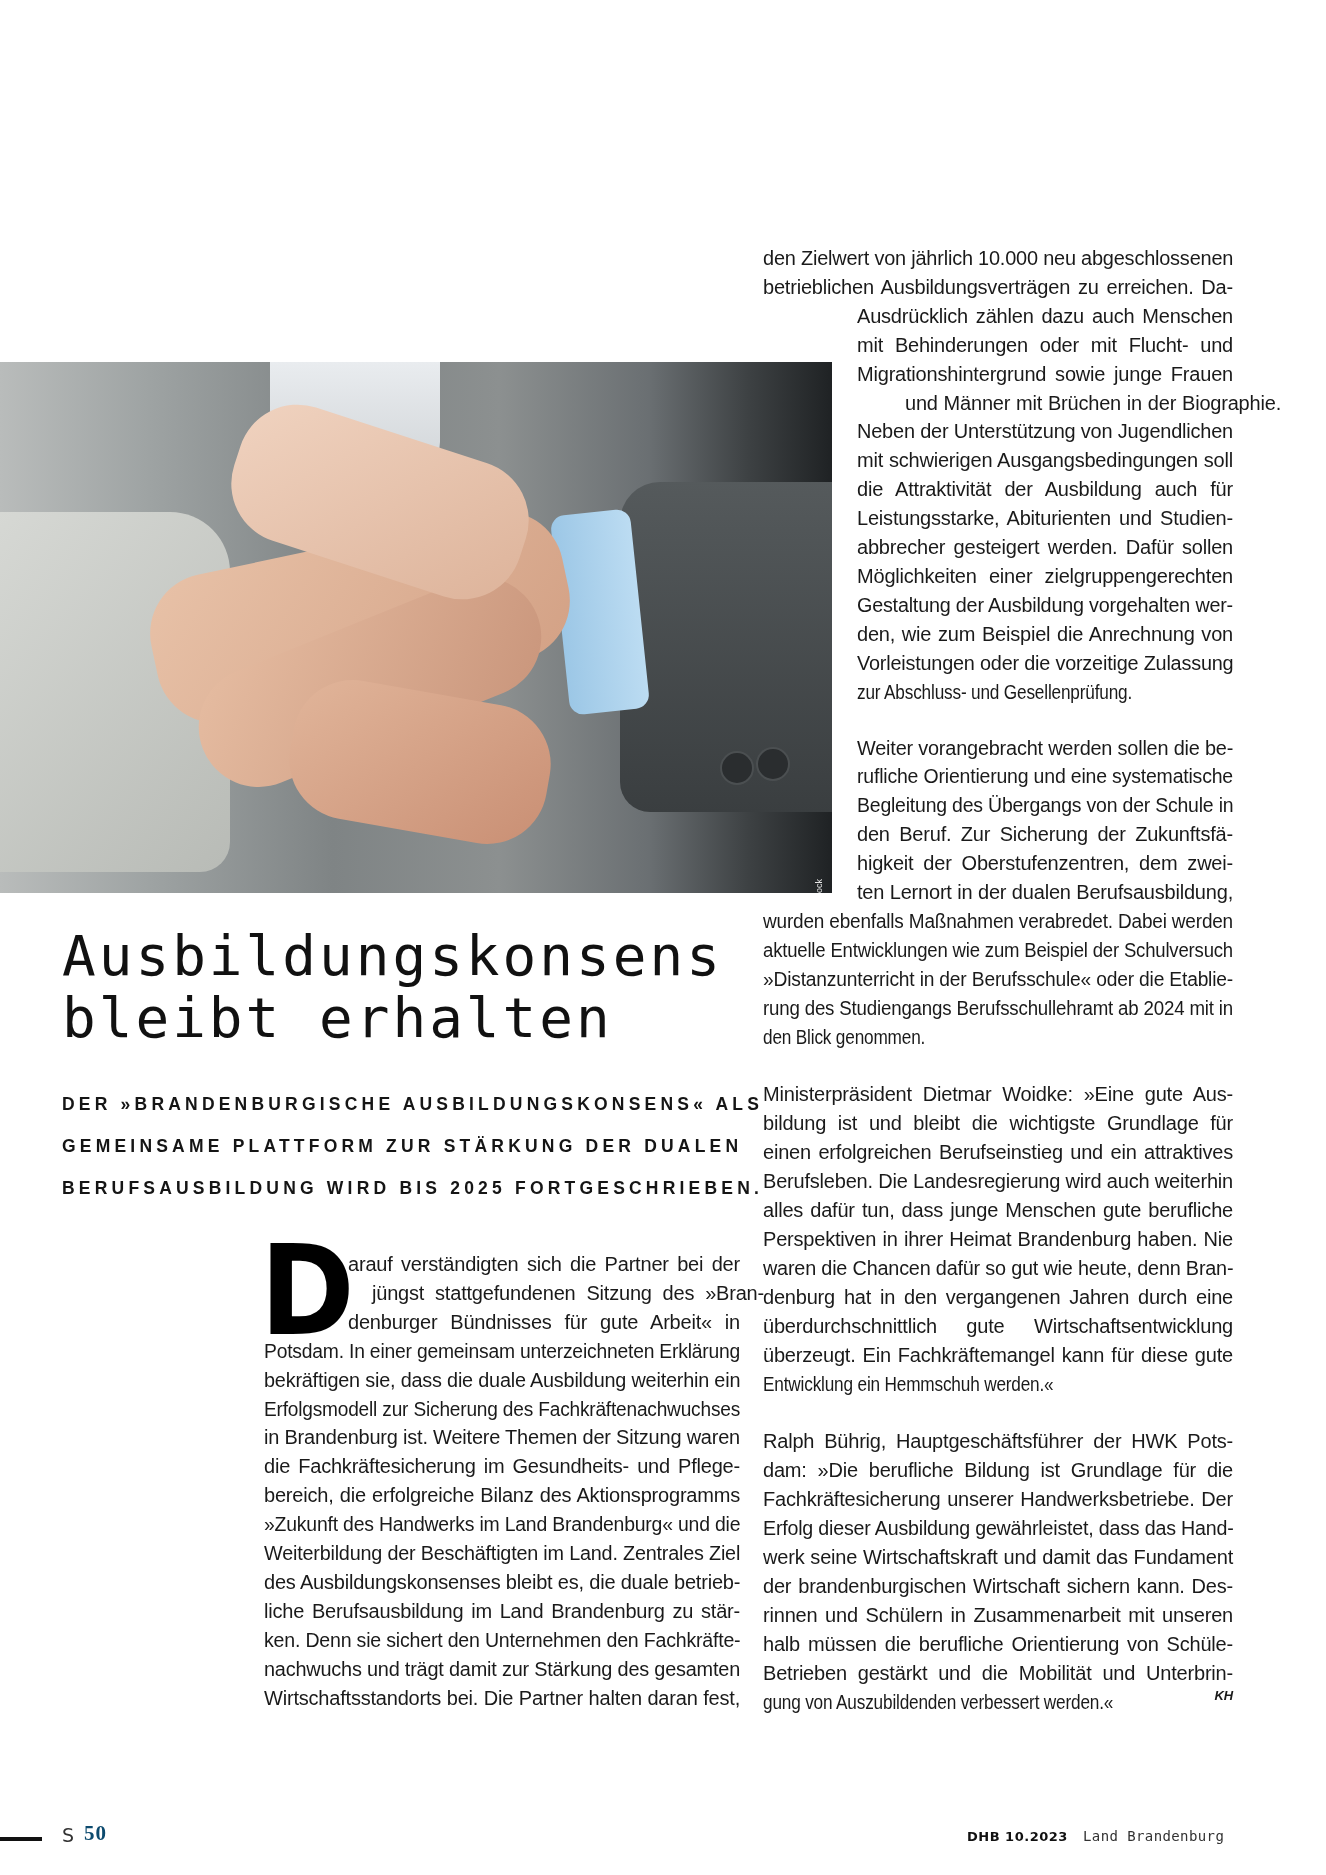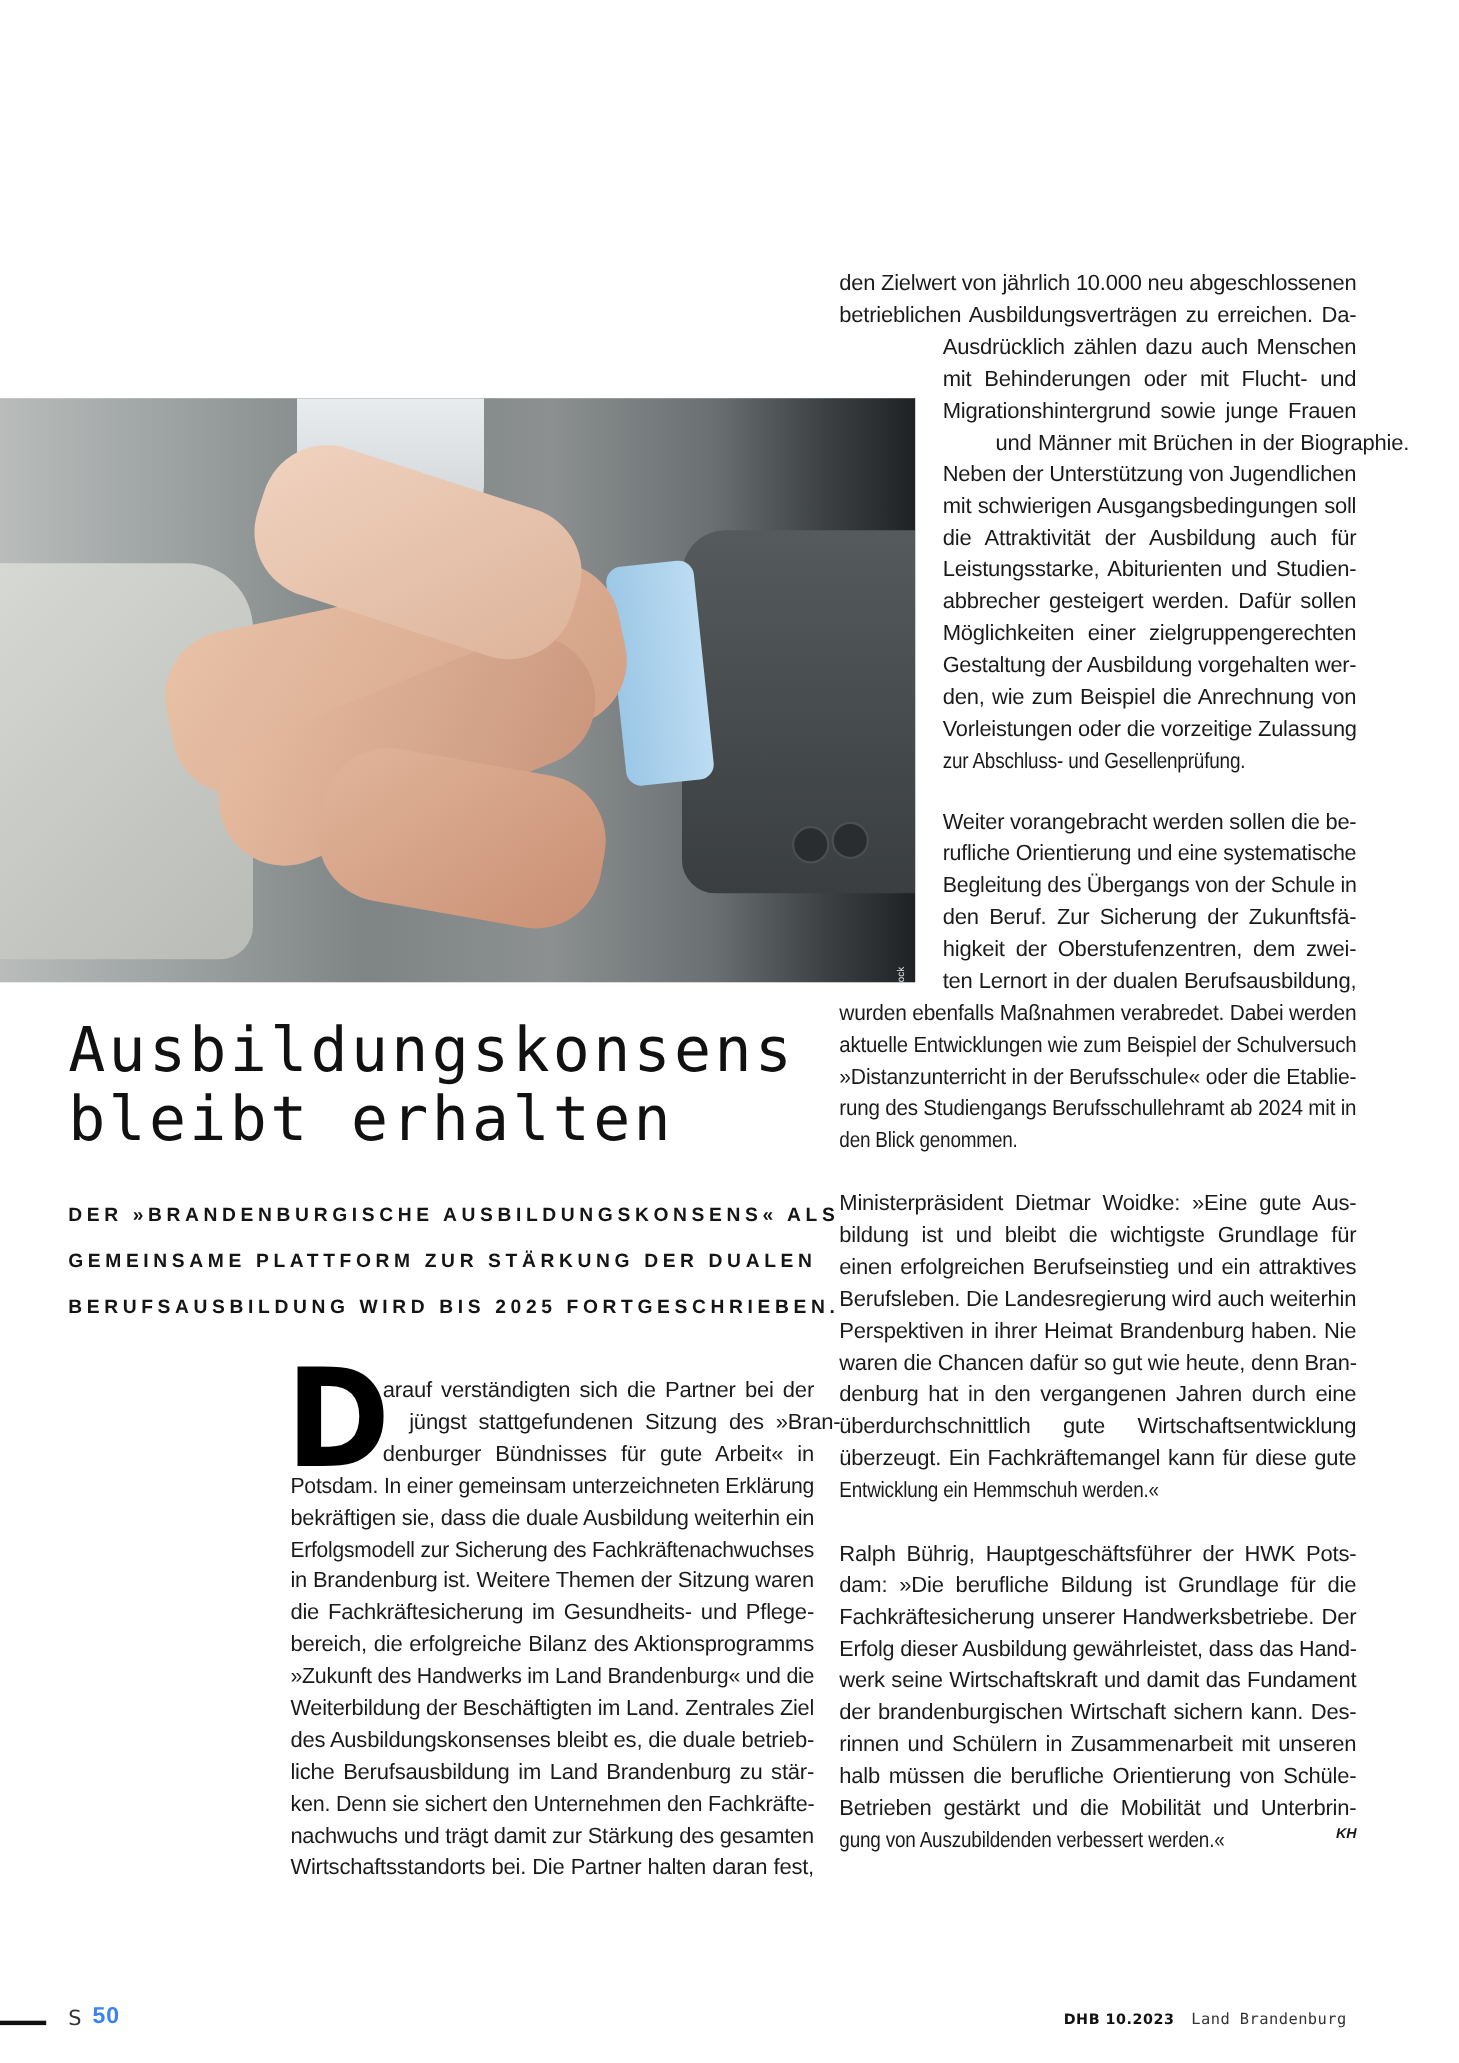--- a/index.html
+++ b/index.html
@@ -57,21 +57,21 @@
   
   #dropcap {
     position: absolute; left: 260px; top: 1236px;
     font-family: "DejaVu Sans", sans-serif; font-weight: bold; font-size: 124px; line-height: 110px; color: #000;
     transform: scaleX(0.92); transform-origin: left top;
   }
 
   
   #footer-rule { position:absolute; left:0; top:1837px; width:42px; height:4px; background:#111; }
   #page-prefix { position:absolute; left:62px; top:1824px; font-family:"DejaVu Sans", sans-serif; font-size:19px; color:#333; }
-  #page-num { position:absolute; left:84px; top:1821px; font-family:Liberation Sans, sans-serif; font-weight:bold; font-size:21px; color:#3b82f6; letter-spacing:1px; }
+  #page-num { position:absolute; left:84px; top:1821px; font-family:Liberation Serif, serif; font-weight:bold; font-size:21px; color:#0c4a6e; letter-spacing:1px; }
   #issue { position:absolute; left:967px; top:1829px; font-family:"DejaVu Sans", sans-serif; font-weight:bold; font-size:13px; color:#111; letter-spacing:0.5px; }
   #section { position:absolute; left:1083px; top:1828px; font-family:"DejaVu Sans Mono", monospace; font-size:14px; color:#333; letter-spacing:0.4px; }
 
   #sign { font-family:"Liberation Sans", sans-serif; font-weight:bold; font-style:italic; font-size:13px; position:absolute; right:0; }
 </style>
 </head>
 <body>
 
 <div id="photo">
   <div class="shirt"></div>
@@ -162,20 +162,21 @@
         <span class="line" style="display: block; width: 503px; transform: scaleX(0.934394); transform-origin: left top; overflow: visible;">rung des Studiengangs Berufsschullehramt ab 2024 mit in</span>
         <span class="line last" style="display: block; width: 546.512px; transform: scaleX(0.86); transform-origin: left top; overflow: visible;">den Blick genommen.</span>
       </div>
   </div>
   <div style="margin-top:29px;">
     <div id="p3">
         <span class="line" style="display: block; width: 470px; transform: scaleX(1); transform-origin: left top; overflow: visible;">Ministerpräsident Dietmar Woidke: »Eine gute Aus-</span>
         <span class="line" style="display: block; width: 470px; transform: scaleX(1); transform-origin: left top; overflow: visible;">bildung ist und bleibt die wichtigste Grundlage für</span>
         <span class="line" style="display: block; width: 470px; transform: scaleX(1); transform-origin: left top; overflow: visible;">einen erfolgreichen Berufseinstieg und ein attraktives</span>
         <span class="line" style="display: block; width: 470px; transform: scaleX(1); transform-origin: left top; overflow: visible;">Berufsleben. Die Landesregierung wird auch weiterhin</span>
+        <span class="line" style="display: block; width: 470px; transform: scaleX(1); transform-origin: left top; overflow: visible;">alles dafür tun, dass junge Menschen gute berufliche</span>
         <span class="line" style="display: block; width: 470px; transform: scaleX(1); transform-origin: left top; overflow: visible;">Perspektiven in ihrer Heimat Brandenburg haben. Nie</span>
         <span class="line" style="display: block; width: 474px; transform: scaleX(0.991561); transform-origin: left top; overflow: visible;">waren die Chancen dafür so gut wie heute, denn Bran-</span>
         <span class="line" style="display: block; width: 470px; transform: scaleX(1); transform-origin: left top; overflow: visible;">denburg hat in den vergangenen Jahren durch eine</span>
         <span class="line" style="display: block; width: 470px; transform: scaleX(1); transform-origin: left top; overflow: visible;">überdurchschnittlich gute Wirtschaftsentwicklung</span>
         <span class="line" style="display: block; width: 470px; transform: scaleX(1); transform-origin: left top; overflow: visible;">überzeugt. Ein Fachkräftemangel kann für diese gute</span>
         <span class="line last" style="display: block; width: 546.512px; transform: scaleX(0.86); transform-origin: left top; overflow: visible;">Entwicklung ein Hemmschuh werden.«</span>
       </div>
   </div>
   <div style="margin-top:29px; position:relative;">
     <div id="p4">

